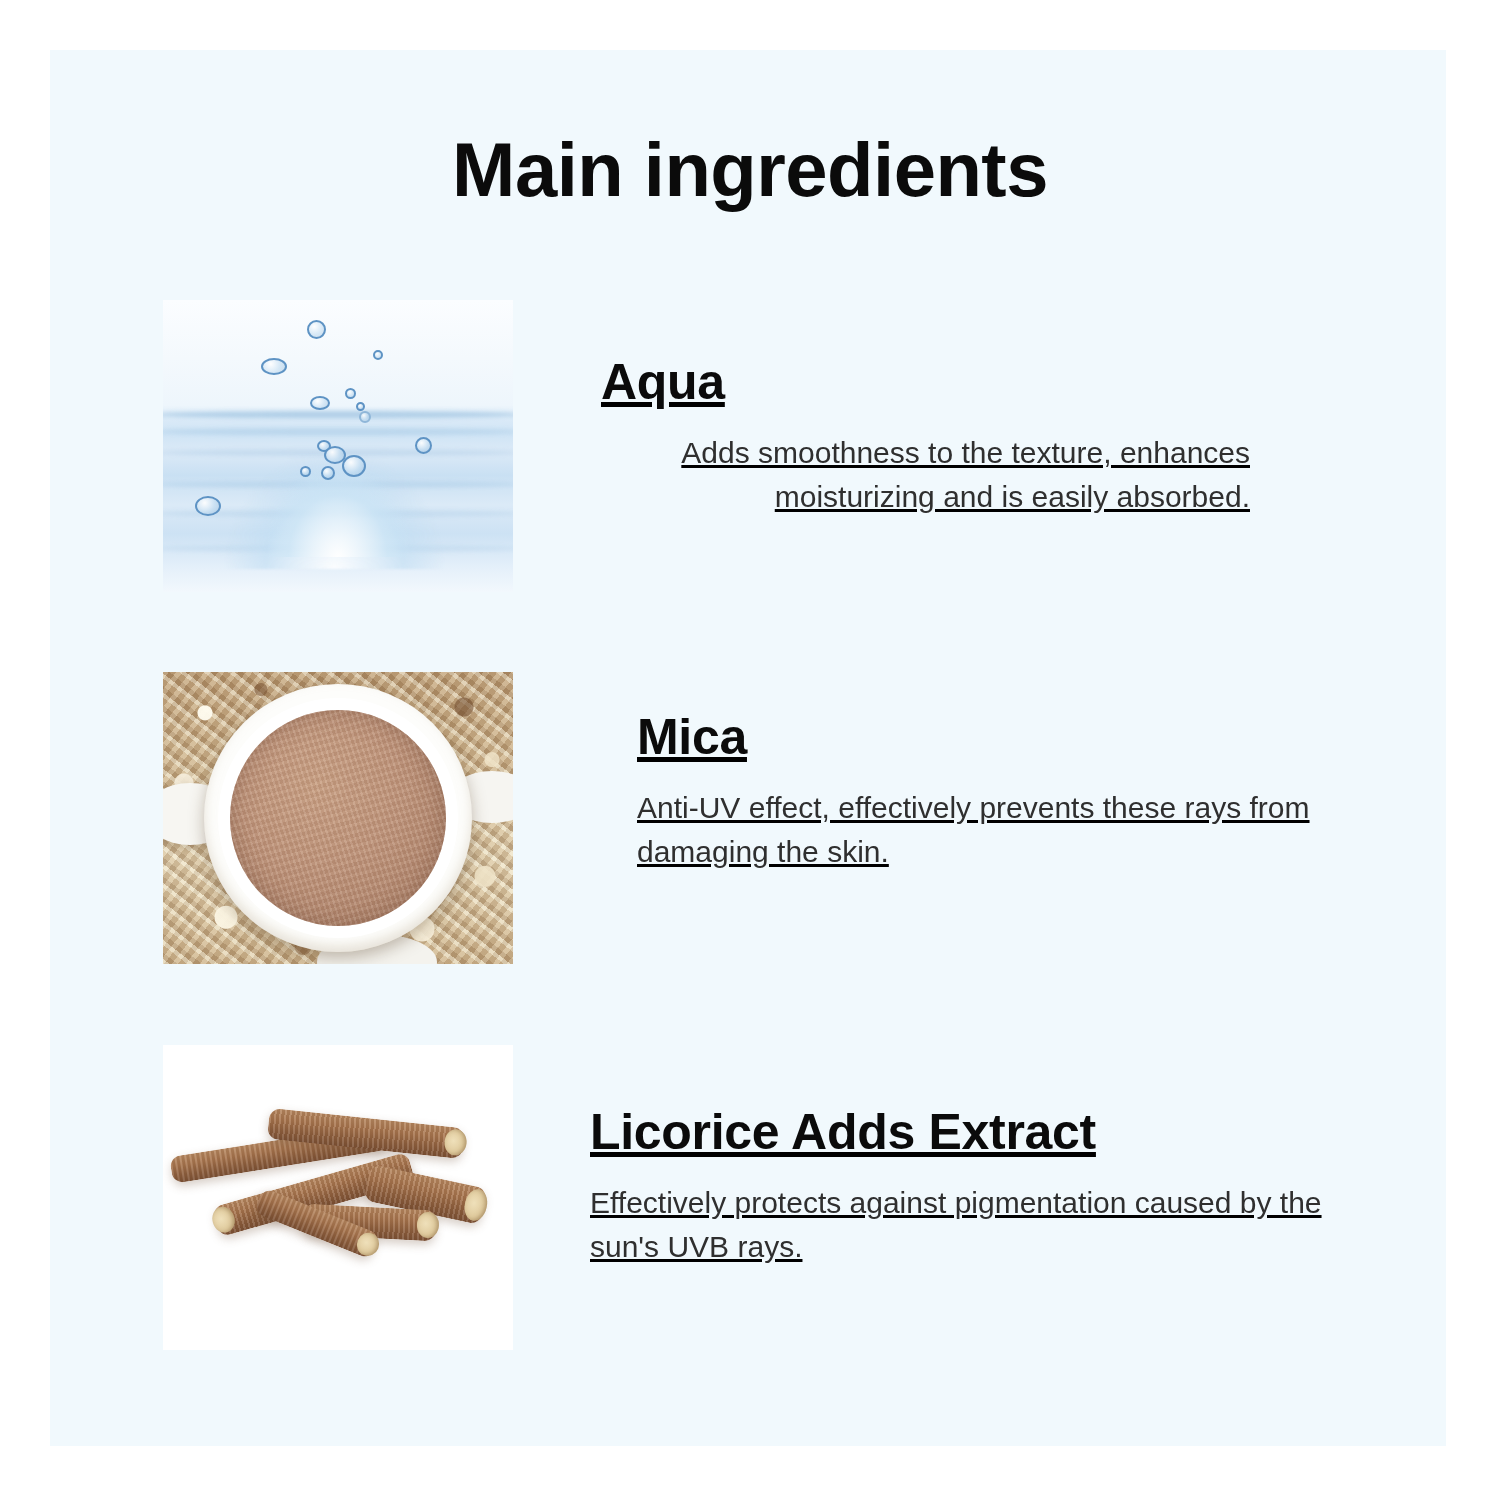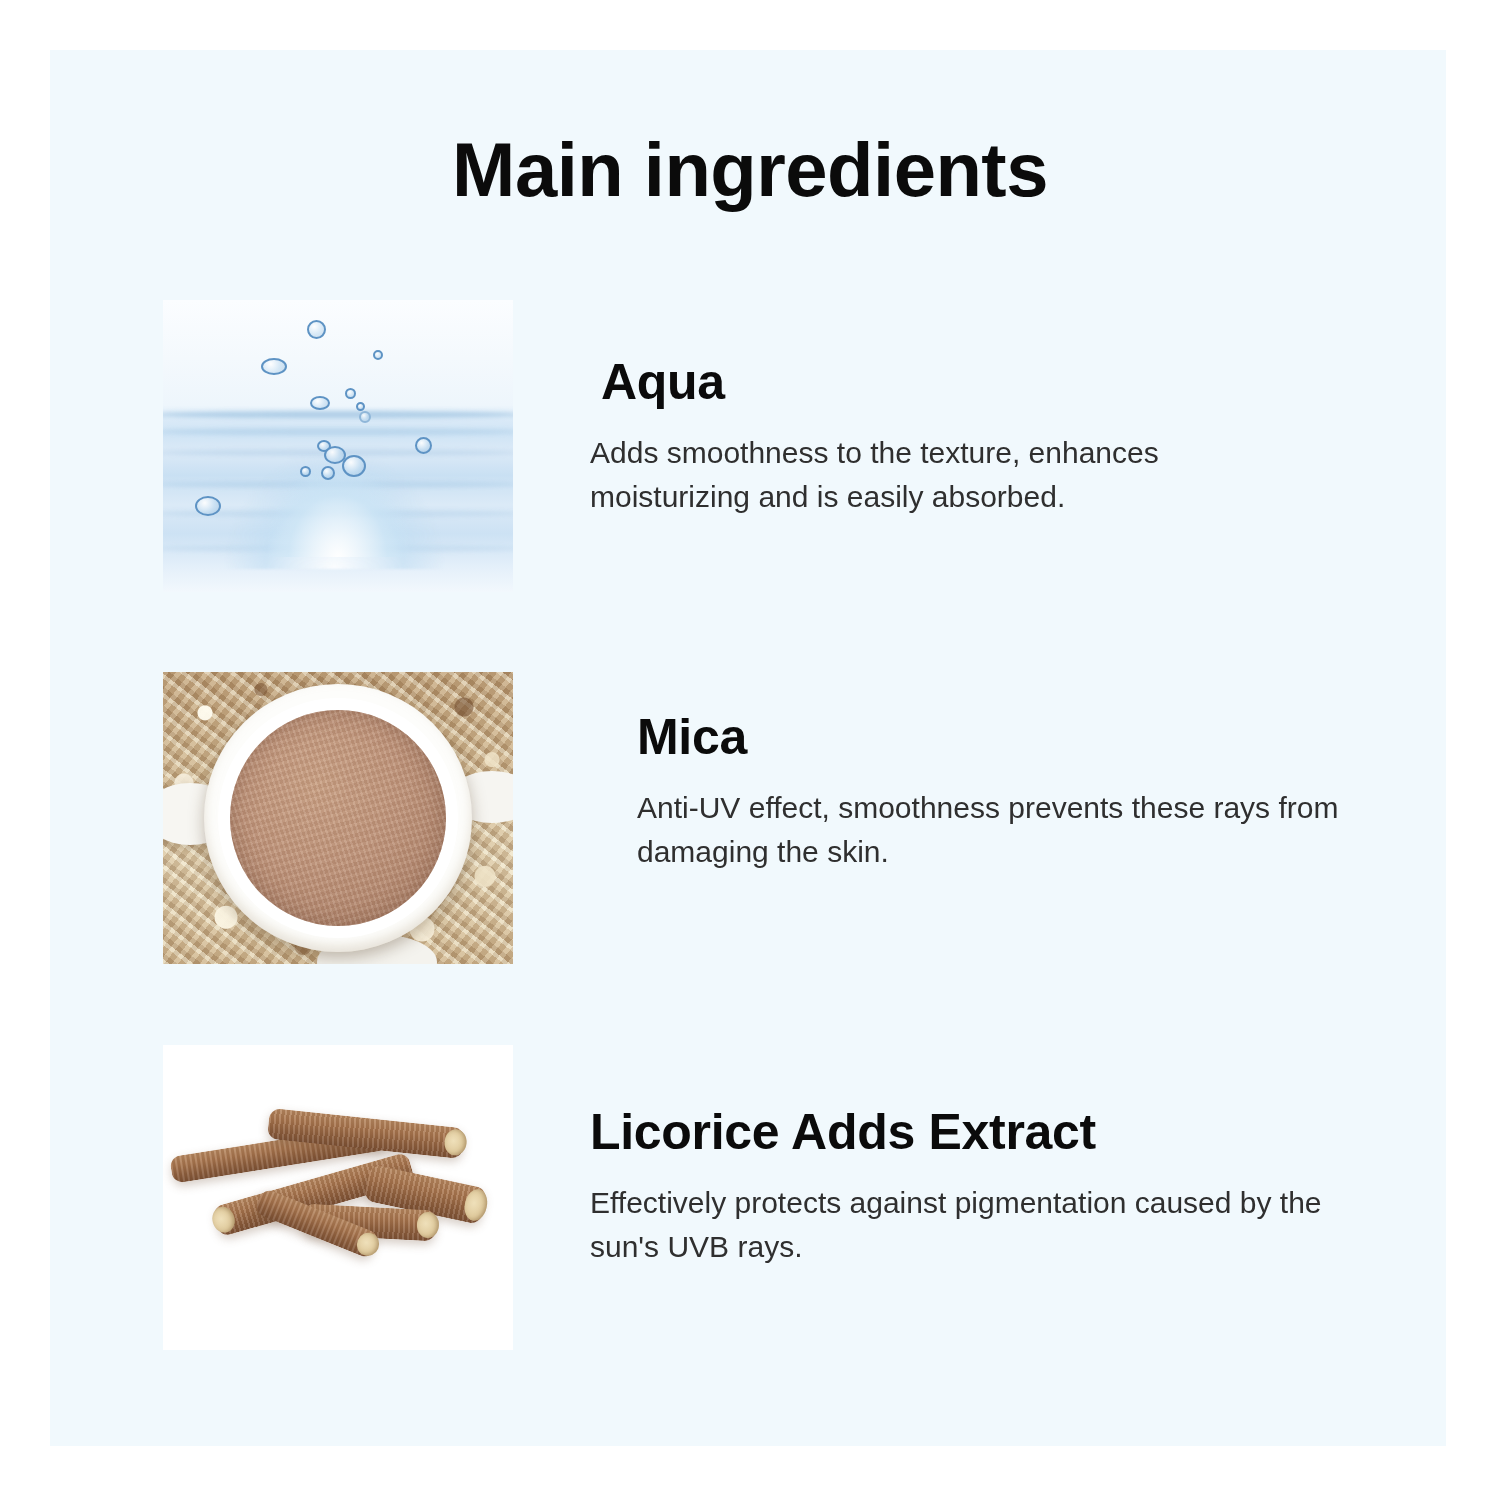--- a/index.html
+++ b/index.html
@@ -61,20 +61,21 @@
     width: 350px;
     height: 292px;
     overflow: hidden;
   }
   .row-3 .thumb { height: 305px; }
 
   .copy {
     position: absolute;
     left: 427px;
     width: 790px;
+    text-decoration: underline;
   }
   .row-1 .copy { top: 55px; }
   .row-2 .copy { top: 38px; margin-left: 47px; }
   .row-3 .copy { top: 60px; }
 
   .ing-name {
     font-size: 50px;
     font-weight: bold;
     color: #0b0b0b;
     line-height: 1.08;
@@ -84,21 +85,21 @@
   .row-1 .ing-name { padding-left: 11px; }
 
   .ing-desc {
     font-size: 30px;
     font-weight: 400;
     color: #2f2f2f;
     line-height: 1.48;
     margin: 0;
     max-width: 760px;
   }
-  .row-1 .ing-desc { max-width: 660px; }
+  .row-1 .ing-desc { max-width: 660px; text-align: right; }
   .row-3 .ing-desc { max-width: 775px; }
 
   
   .water {
     position: relative;
     width: 100%;
     height: 100%;
     background:
       linear-gradient(180deg,
         #fbfdff 0%,
@@ -325,21 +326,21 @@
         <div class="plate-bottom"></div>
         <div class="bowl-outer">
           <div class="bowl-rim"></div>
           <div class="powder"></div>
         </div>
       </div>
     </div>
 
     <div class="copy">
       <h2 class="ing-name">Mica</h2>
-      <p class="ing-desc">Anti-UV effect, smoothness prevents these rays from damaging the skin.</p>
+      <p class="ing-desc">Anti-UV effect, effectively prevents these rays from damaging the skin.</p>
     </div>
   </div>
 
   <div class="row row-3">
 
     <div class="thumb">
       <div class="licorice">
 
         <div class="stick" style="left:2%; top:31%; width:62%; height:9%; transform:rotate(-9deg);">
           <div class="cut"></div>

